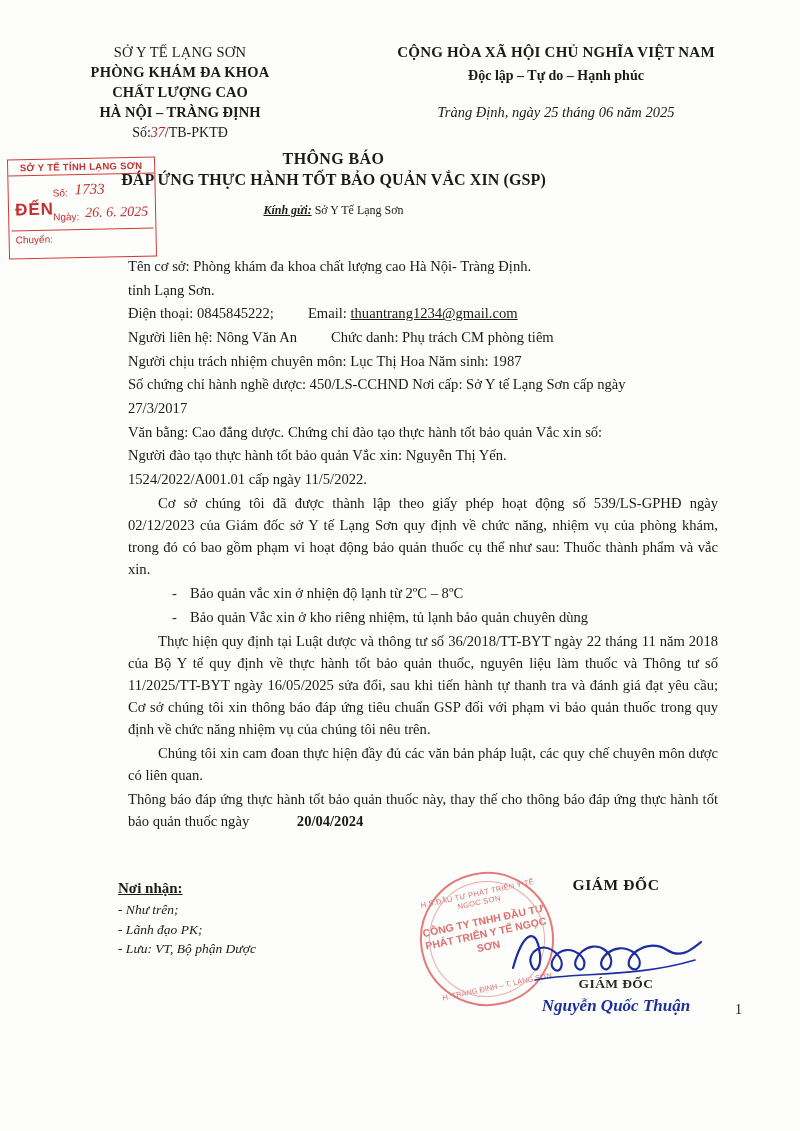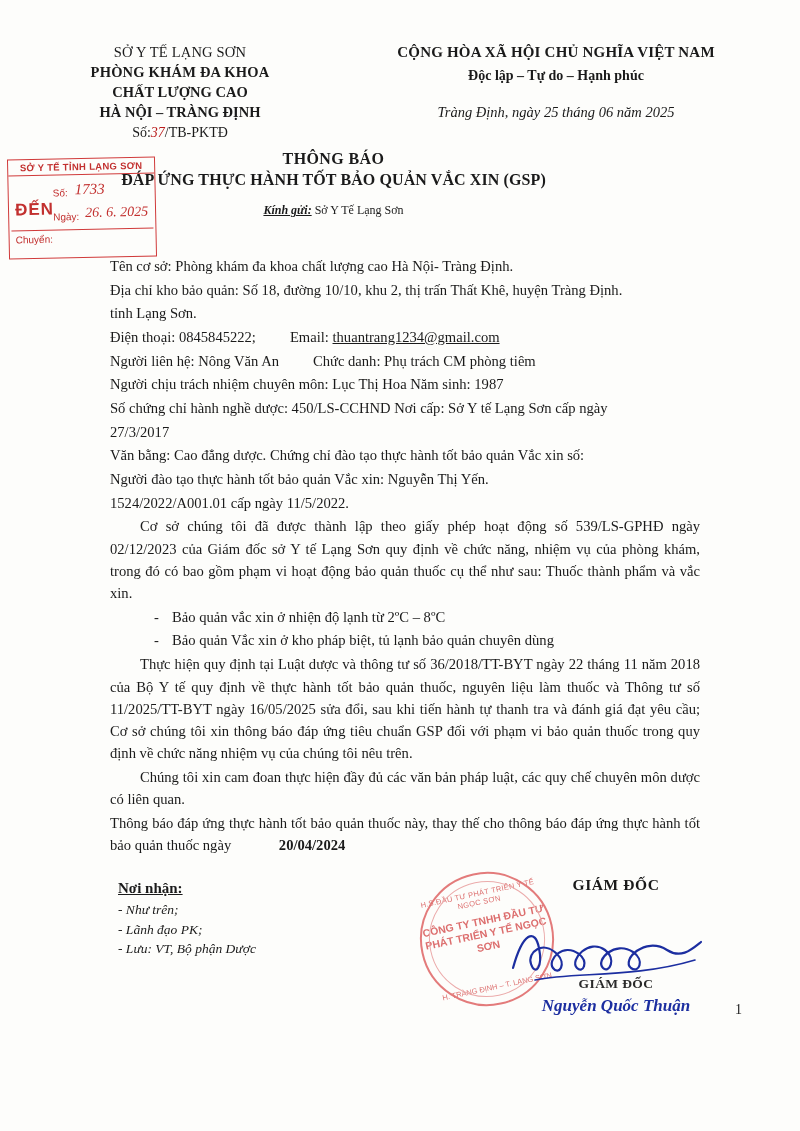--- a/index.html
+++ b/index.html
@@ -166,21 +166,21 @@
     left: 2px;
     right: 2px;
     top: 70px;
     border-top: 1.3px solid #d03a3a;
   }
 
   
   .body {
     position: absolute;
     top: 255px;
-    left: 110px;
+    left: 128px;
     width: 590px;
     font-size: 14.6px;
     line-height: 1.52;
   }
   .body p {
     margin: 0 0 1.5px 0;
     text-align: justify;
   }
   .body p.indent { text-indent: 30px; }
   .body .link {
@@ -356,39 +356,38 @@
     <div class="t1">THÔNG BÁO</div>
     <div class="t2">ĐÁP ỨNG THỰC HÀNH TỐT BẢO QUẢN VẮC XIN (GSP)</div>
     <div class="t3">
       <span class="kg">Kính gửi:</span>
       <span>Sở Y Tế Lạng Sơn</span>
     </div>
   </div>
 
   <div class="body">
     <p>Tên cơ sở: Phòng khám đa khoa chất lượng cao Hà Nội- Tràng Định.</p>
-    <p>Địa chỉ kho bảo quản: Số 18, đường 10/10, khu 2, thị trấn Thất Khê, huyện Tràng Định.</p>
     <p>tỉnh Lạng Sơn.</p>
     <p>
       <span>Điện thoại: 0845845222;</span><span class="gap-inline"></span><span>Email:</span>
       <span class="link">thuantrang1234@gmail.com</span>
     </p>
     <p>
       <span>Người liên hệ: Nông Văn An</span><span class="gap-inline"></span><span>Chức danh: Phụ trách CM phòng tiêm</span>
     </p>
     <p>Người chịu trách nhiệm chuyên môn: Lục Thị Hoa  Năm sinh: 1987</p>
     <p>Số chứng chỉ hành nghề dược: 450/LS-CCHND  Nơi cấp: Sở Y tế Lạng Sơn cấp ngày</p>
     <p>27/3/2017</p>
     <p>Văn bằng: Cao đẳng dược. Chứng chỉ đào tạo thực hành tốt bảo quản Vắc xin số:</p>
     <p>Người đào tạo thực hành tốt bảo quản Vắc xin: Nguyễn Thị Yến.</p>
     <p>1524/2022/A001.01 cấp ngày 11/5/2022.</p>
     <p class="indent">Cơ sở chúng tôi đã được thành lập theo giấy phép hoạt động số 539/LS-GPHĐ ngày 02/12/2023 của Giám đốc sở Y tế Lạng Sơn quy định về chức năng, nhiệm vụ của phòng khám, trong đó có bao gồm phạm vi hoạt động bảo quản thuốc cụ thể như sau: Thuốc thành phẩm và vắc xin.</p>
     <ul class="bullets">
       <li>Bảo quản vắc xin ở nhiện độ lạnh từ 2ºC – 8ºC</li>
-      <li>Bảo quản Vắc xin ở kho pháp biệt, tủ lạnh bảo quản chuyên dùng</li>
+      <li>Bảo quản Vắc xin ở kho riêng nhiệm, tủ lạnh bảo quản chuyên dùng</li>
     </ul>
     <p class="indent">Thực hiện quy định tại Luật dược và thông tư số 36/2018/TT-BYT ngày 22 tháng 11 năm 2018 của Bộ Y tế quy định về thực hành tốt bảo quản thuốc, nguyên liệu làm thuốc và Thông tư số 11/2025/TT-BYT ngày 16/05/2025 sửa đổi, sau khi tiến hành tự thanh tra và đánh giá đạt yêu cầu; Cơ sở chúng tôi xin thông báo đáp ứng tiêu chuẩn GSP đối với phạm vi bảo quản thuốc trong quy định về chức năng nhiệm vụ của chúng tôi nêu trên.</p>
     <p class="indent">Chúng tôi xin cam đoan thực hiện đầy đủ các văn bản pháp luật, các quy chế chuyên môn dược có liên quan.</p>
     <p>
       <span>Thông báo đáp ứng thực hành tốt bảo quản thuốc này, thay thế cho thông báo đáp ứng thực hành tốt bảo quản thuốc ngày </span><span class="bold">20/04/2024</span>
     </p>
   </div>
 
   <div class="recipients">
     <div class="rt">Nơi nhận:</div>

